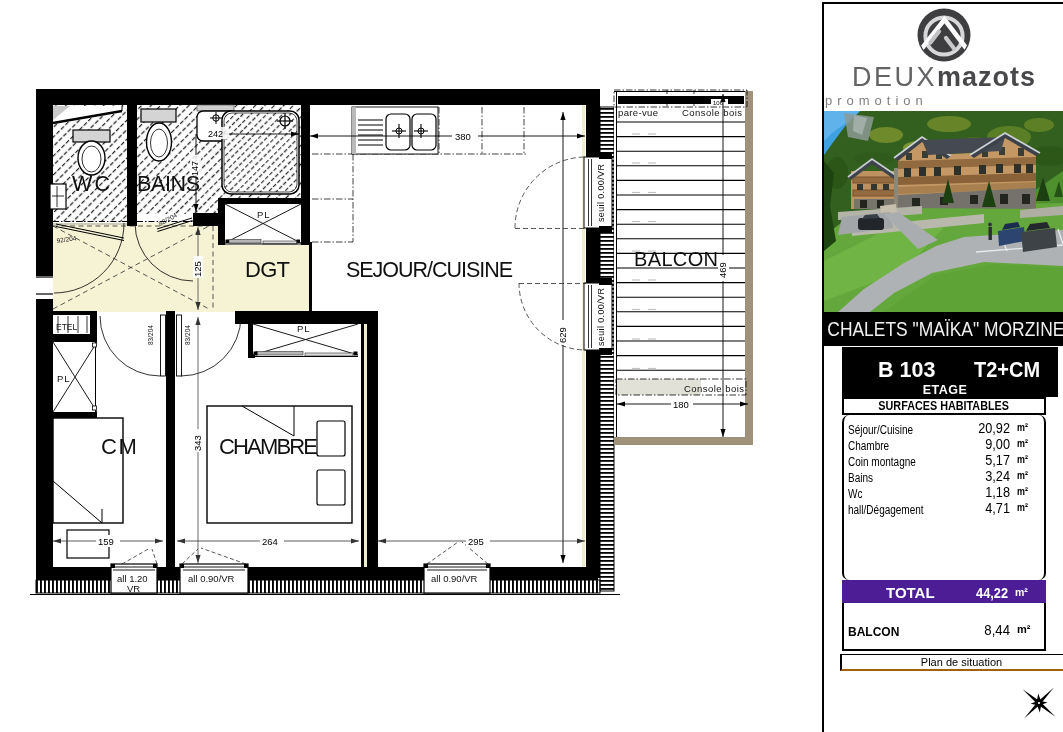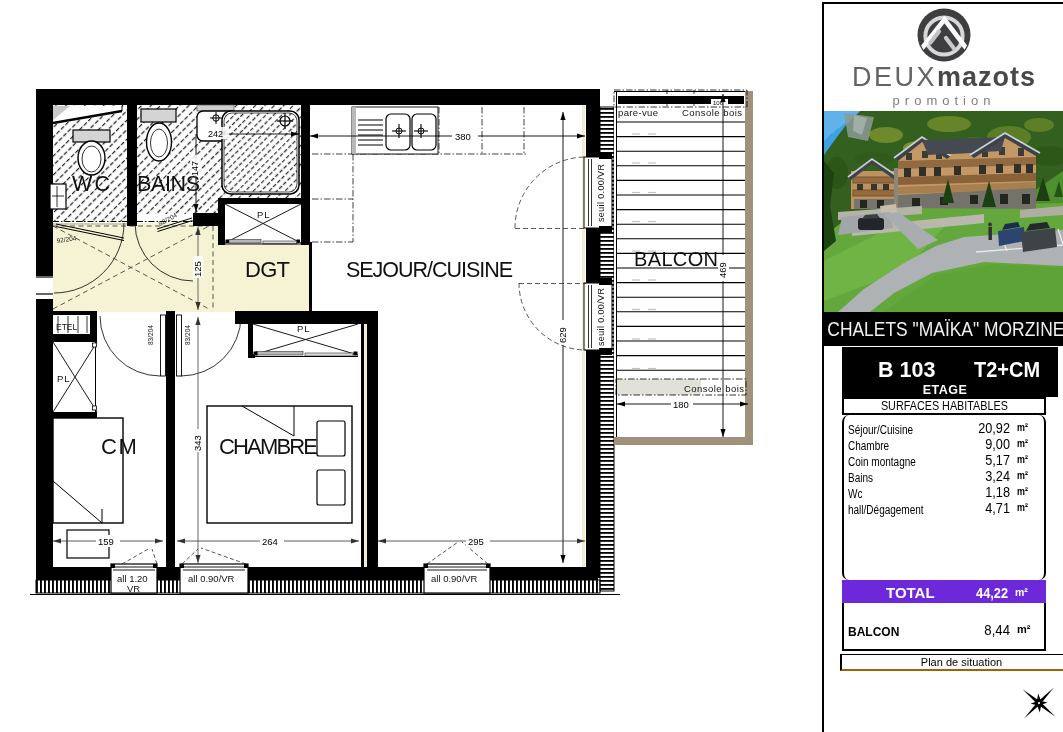--- a/index.html
+++ b/index.html
@@ -510,21 +510,21 @@
 <circle cx="28" cy="28" r="26.5" fill="#3e3e41"></circle>
 <circle cx="28" cy="29" r="18.6" fill="none" stroke="#d7d7d9" stroke-width="4"></circle>
 <g clip-path="url(#lc)">
 <path d="M5,42.5 L28.5,12.5 L50.5,41.5" fill="none" stroke="#fcfcfd" stroke-width="4.6" stroke-linejoin="miter"></path>
 <path d="M14.5,35.5 L23,24.5" fill="none" stroke="#c2c2c5" stroke-width="4.2" stroke-linecap="round"></path>
 <path d="M30,31 L38,41.5" fill="none" stroke="#c9c9cc" stroke-width="4.2" stroke-linecap="round"></path>
 </g>
 </svg>
 
 <div class="abs" style="left:0;top:58px;width:238px;text-align:center;color:#58585b;font-size:27px;letter-spacing:1px;white-space:nowrap;"><span style="font-weight:300;letter-spacing:2.5px;color:#646467;">DEUX</span><span style="font-weight:bold;color:#48484b;">mazots</span></div>
-<div class="abs" style="left:0;top:89px;width:238px;text-align:center;color:#808083;font-size:13px;letter-spacing:5px;">promotion</div>
+<div class="abs" style="left:0;top:89px;width:238px;text-align:left;color:#808083;font-size:13px;letter-spacing:5px;">promotion</div>
 </div>
 
 <svg class="abs" style="left:824px;top:111px;" width="239" height="201" viewBox="0 0 239 201">
 <rect x="0" y="0" width="239" height="201" fill="#33601f"></rect>
 
 <path d="M0,0 L36,0 L22,14 L10,30 L0,44 Z" fill="#3fa0e2"></path>
 <path d="M0,0 L36,0 L26,9 L8,22 L0,30 Z" fill="#5fb2ea"></path>
 
 <path d="M20,2 L50,6 L44,30 L24,26 Z" fill="#8c9a94" opacity="0.85"></path>
 <path d="M30,4 L43,7 L38,24 L29,20 Z" fill="#aab5b2" opacity="0.8"></path>
@@ -653,21 +653,21 @@
 <div class="abs" style="left:824px;top:312px;width:239px;height:34px;background:#000;color:#f0f0f0;font-size:21px;line-height:34px;white-space:nowrap;"><span style="display:inline-block;transform:scaleX(0.83);transform-origin:0 0;padding-left:4px;">CHALETS "MAÏKA" MORZINE</span></div>
 
 <div class="abs" style="left:842px;top:347px;width:204px;height:304px;">
 
 <div class="abs" style="left:0;top:0;width:204px;height:50px;background:#000;color:#fff;padding-left:12px;">
 <span class="abs" style="left:36px;top:11px;font-size:21.5px;font-weight:bold;">B 103</span>
 <span class="abs" style="left:132px;top:11px;font-size:21.5px;font-weight:bold;transform:scaleX(0.93);transform-origin:0 0;display:inline-block;">T2+CM</span>
 <div class="abs" style="left:1px;top:36px;width:204px;text-align:center;font-size:12.5px;font-weight:bold;letter-spacing:0.5px;">ETAGE</div>
 </div>
 
-<div class="abs" style="left:0;top:50px;width:200px;height:14px;background:#fff;border:2px solid #000;text-align:center;font-size:13.5px;font-weight:normal;line-height:14px;"><span style="display:inline-block;transform:scaleX(0.8);transform-origin:50% 50%;white-space:nowrap;">SURFACES HABITABLES</span></div>
+<div class="abs" style="left:0;top:50px;width:200px;height:14px;background:#fff;border:2px solid #000;text-align:center;font-size:13.5px;font-weight:bold;line-height:14px;"><span style="display:inline-block;transform:scaleX(0.8);transform-origin:50% 50%;white-space:nowrap;">SURFACES HABITABLES</span></div>
 
 <div class="abs" style="left:0;top:68px;width:200px;height:165px;border-left:2px solid #000;border-right:2px solid #000;background:#fff;border-radius:7px;">
 <div class="abs" style="left:4px;top:8px;font-size:12.5px;transform:scaleX(0.8);transform-origin:0 50%;white-space:nowrap;">Séjour/Cuisine</div>
       <div class="abs" style="left:100px;top:4px;width:66px;text-align:right;font-size:15.5px;transform:scaleX(0.82);transform-origin:100% 50%;">20,92</div>
       <div class="abs" style="left:173px;top:6px;font-size:10.5px;font-weight:bold;transform:scaleX(0.85);transform-origin:0 50%;">m²</div>
 <div class="abs" style="left:4px;top:24px;font-size:12.5px;transform:scaleX(0.8);transform-origin:0 50%;white-space:nowrap;">Chambre</div>
       <div class="abs" style="left:100px;top:20px;width:66px;text-align:right;font-size:15.5px;transform:scaleX(0.82);transform-origin:100% 50%;">9,00</div>
       <div class="abs" style="left:173px;top:22px;font-size:10.5px;font-weight:bold;transform:scaleX(0.85);transform-origin:0 50%;">m²</div>
 <div class="abs" style="left:4px;top:40px;font-size:12.5px;transform:scaleX(0.8);transform-origin:0 50%;white-space:nowrap;">Coin montagne</div>
       <div class="abs" style="left:100px;top:36px;width:66px;text-align:right;font-size:15.5px;transform:scaleX(0.82);transform-origin:100% 50%;">5,17</div>
@@ -676,21 +676,21 @@
       <div class="abs" style="left:100px;top:52px;width:66px;text-align:right;font-size:15.5px;transform:scaleX(0.82);transform-origin:100% 50%;">3,24</div>
       <div class="abs" style="left:173px;top:54px;font-size:10.5px;font-weight:bold;transform:scaleX(0.85);transform-origin:0 50%;">m²</div>
 <div class="abs" style="left:4px;top:72px;font-size:12.5px;transform:scaleX(0.8);transform-origin:0 50%;white-space:nowrap;">Wc</div>
       <div class="abs" style="left:100px;top:68px;width:66px;text-align:right;font-size:15.5px;transform:scaleX(0.82);transform-origin:100% 50%;">1,18</div>
       <div class="abs" style="left:173px;top:70px;font-size:10.5px;font-weight:bold;transform:scaleX(0.85);transform-origin:0 50%;">m²</div>
 <div class="abs" style="left:4px;top:88px;font-size:12.5px;transform:scaleX(0.8);transform-origin:0 50%;white-space:nowrap;">hall/Dégagement</div>
       <div class="abs" style="left:100px;top:84px;width:66px;text-align:right;font-size:15.5px;transform:scaleX(0.82);transform-origin:100% 50%;">4,71</div>
       <div class="abs" style="left:173px;top:86px;font-size:10.5px;font-weight:bold;transform:scaleX(0.85);transform-origin:0 50%;">m²</div>
 </div>
 
-<div class="abs" style="left:0;top:233px;width:204px;height:23px;background:#6d28d9;color:#fff;">
+<div class="abs" style="left:0;top:233px;width:204px;height:23px;background:#4c1d95;color:#fff;">
 <span class="abs" style="left:44px;top:4px;font-size:15px;font-weight:bold;">TOTAL</span>
 <span class="abs" style="left:104px;top:4px;width:62px;text-align:right;font-size:15px;font-weight:bold;transform:scaleX(0.85);transform-origin:100% 50%;">44,22</span>
 <span class="abs" style="left:173px;top:6px;font-size:10.5px;font-weight:bold;">m²</span>
 </div>
 
 <div class="abs" style="left:0;top:256px;width:200px;height:46px;background:#fff;border:2px solid #000;border-top:none;">
 <span class="abs" style="left:4px;top:22px;font-size:12px;font-weight:bold;">BALCON</span>
 <span class="abs" style="left:104px;top:18px;width:62px;text-align:right;font-size:15.5px;transform:scaleX(0.85);transform-origin:100% 50%;">8,44</span>
 <span class="abs" style="left:173px;top:20px;font-size:11px;font-weight:bold;">m²</span>
 </div>

